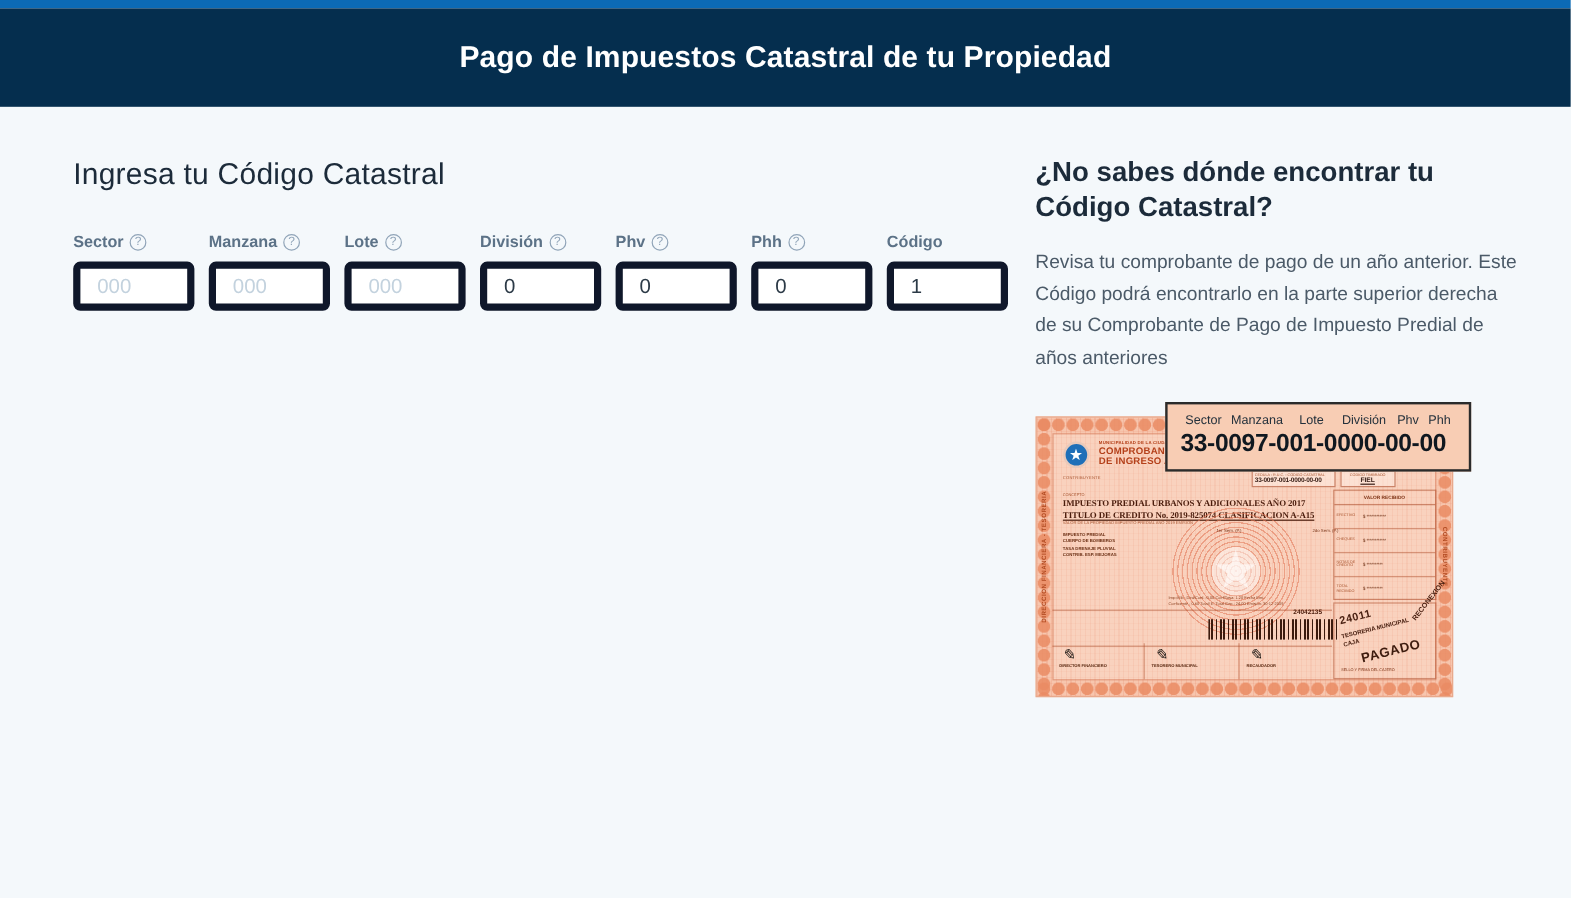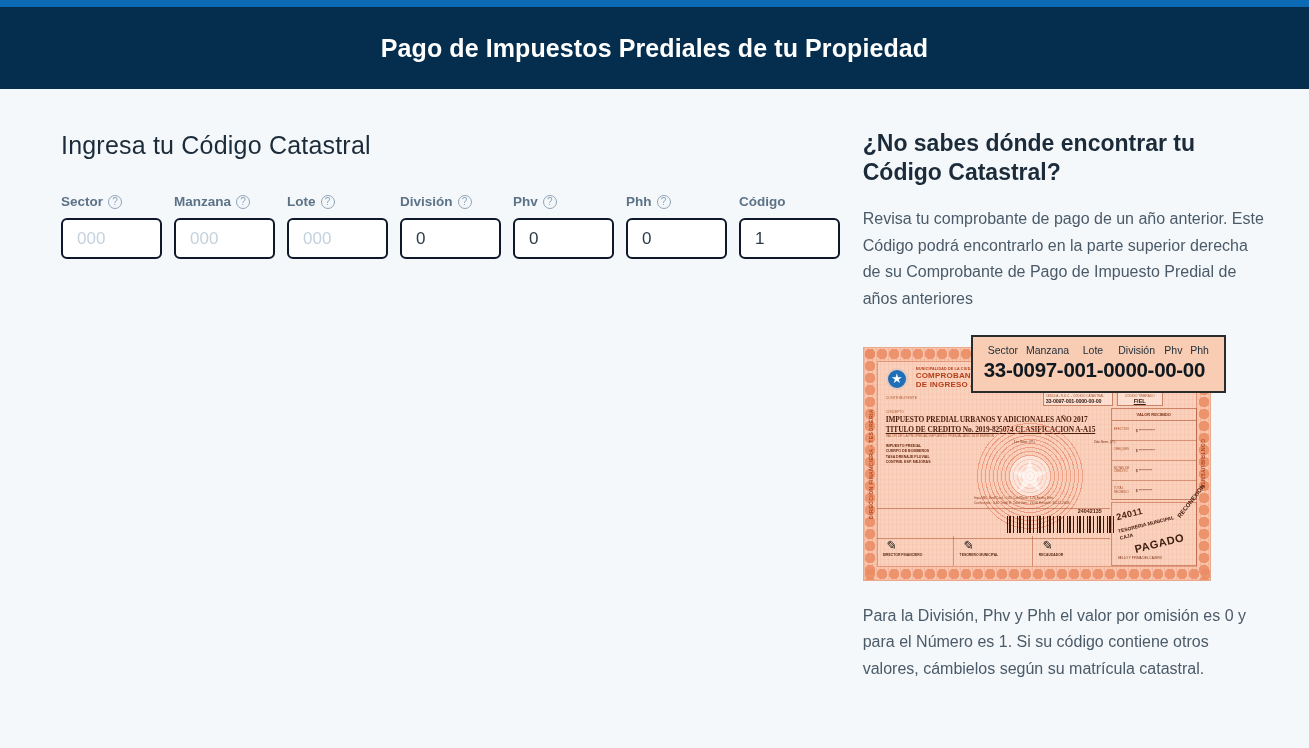--- a/index.html
+++ b/index.html
@@ -91,21 +91,21 @@
     font-size: 10px;
     font-weight: normal;
     color: #90a4b8;
     line-height: 1;
     cursor: help;
     flex: 0 0 auto;
   }
   .field input {
     width: 100%;
     height: 41px;
-    border: 2px solid #0f172a;
+    border: 6px solid #0f172a;
     border-radius: 6px;
     background: #ffffff;
     font-family: inherit;
     font-size: 17px;
     color: #2c3a47;
     padding: 0 14px;
     outline: none;
   }
   .field input::placeholder {
     color: #c3d2de;
@@ -365,21 +365,21 @@
     width: 255px; height: 0;
     z-index: 4;
   }
 </style>
 </head>
 <body>
 
 <div class="accent-bar"></div>
 
 <header class="app-header">
-  <h1>Pago de Impuestos Prediales de tu Propiedad</h1>
+  <h1>Pago de Impuestos Catastral de tu Propiedad</h1>
 </header>
 
 <div class="page">
 
   <section class="left-col">
     <h2 class="section-title">Ingresa tu Código Catastral</h2>
 
     <div class="field-row">
 
       <div class="field">
@@ -555,16 +555,15 @@
           <span class="ch-lote">Lote</span>
           <span class="ch-division">División</span>
           <span class="ch-phv">Phv</span>
           <span class="ch-phh">Phh</span>
         </div>
         <div class="callout-code">33-0097-001-0000-00-00</div>
       </div>
 
     </div>
 
-    <p class="help-text bottom">Para la División, Phv y Phh el valor por omisión es 0 y para el Número es 1. Si su código contiene otros valores, cámbielos según su matrícula catastral.</p>
   </aside>
 
 </div>
 
 </body></html>

